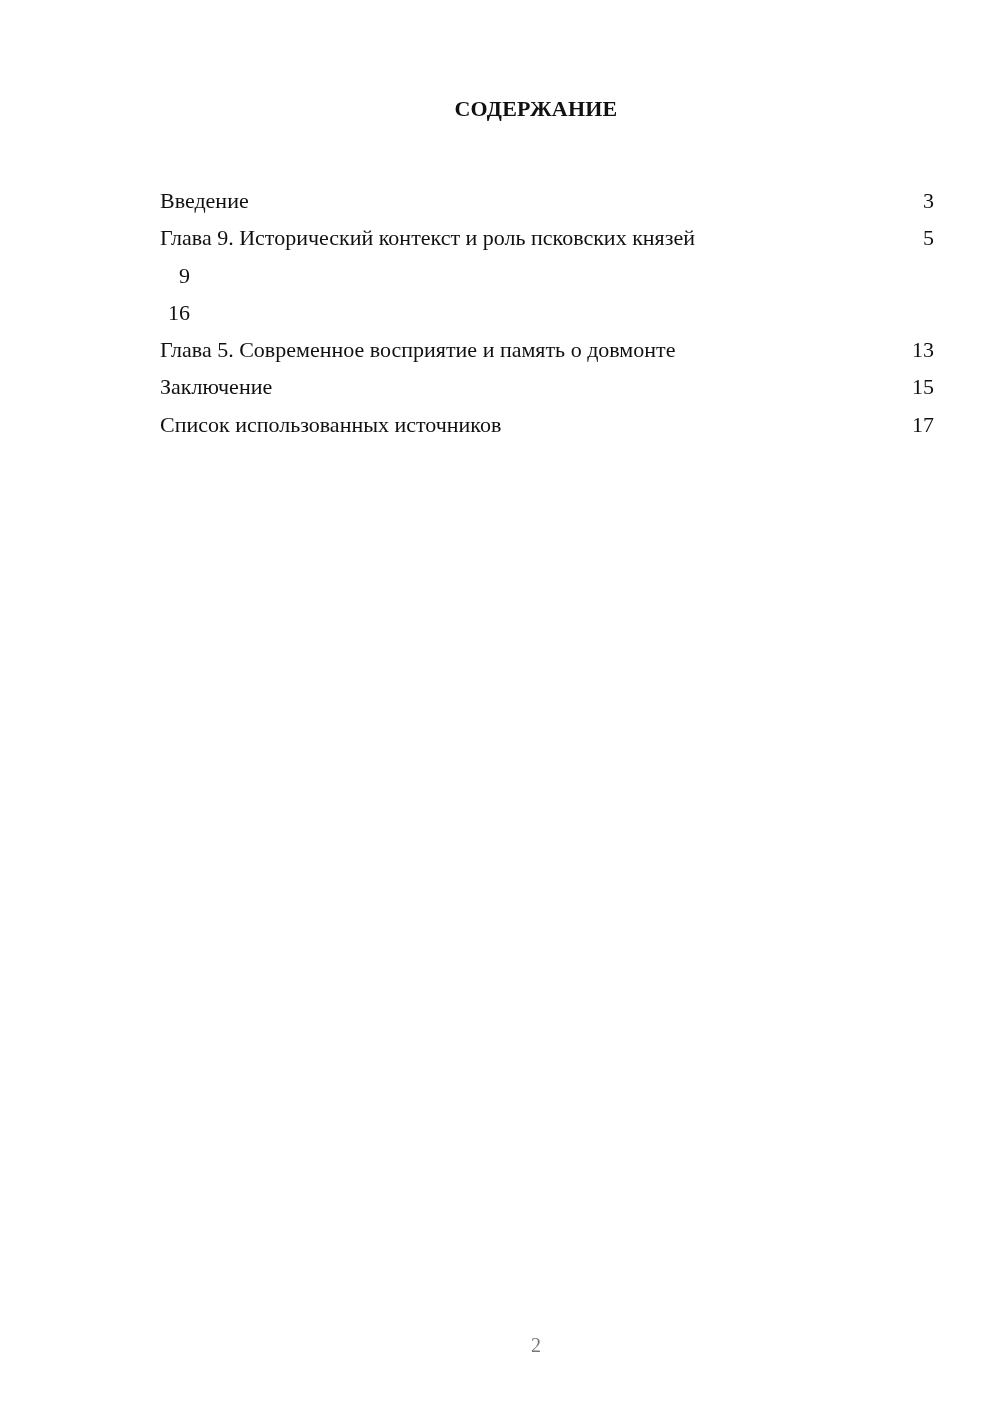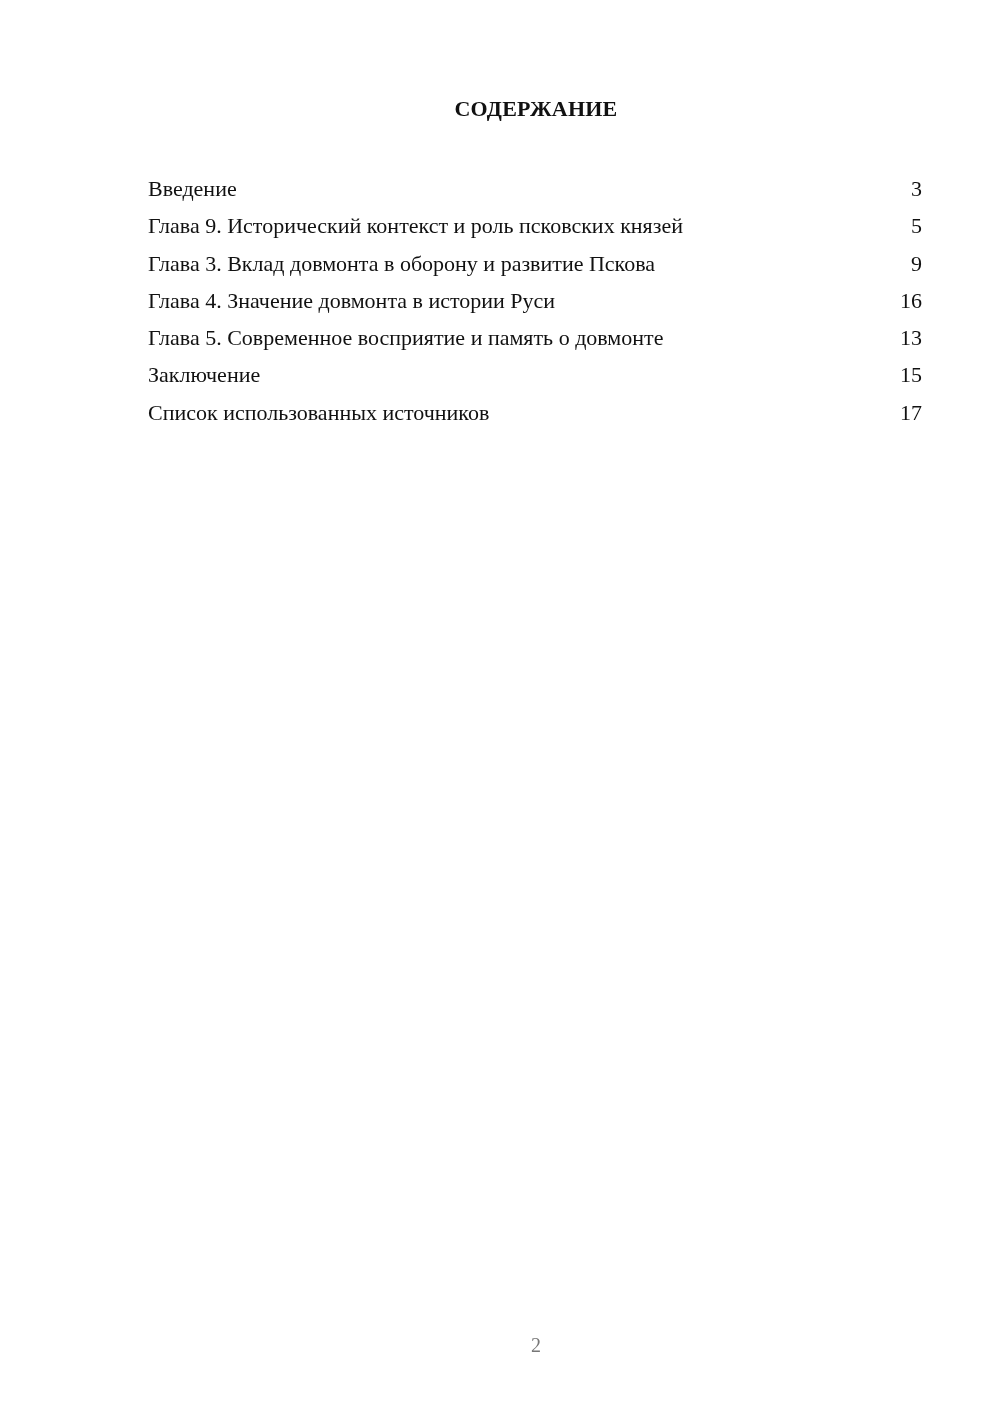--- a/index.html
+++ b/index.html
@@ -29,21 +29,21 @@
       text-align: center;
       font-weight: bold;
       font-size: 22px;
       letter-spacing: 0.2px;
     }
     .toc {
       position: absolute;
       top: 170px;
       left: 144px;
       width: 774px;
-      margin: 4px;
+      margin: 16px;
       padding: 0;
       list-style: none;
     }
     .toc-row {
       display: flex;
       justify-content: space-between;
       align-items: baseline;
       height: 37.3px;
       font-size: 22px;
       line-height: 30px;
@@ -69,25 +69,23 @@
   <ul class="toc">
     <li class="toc-row">
       <span class="toc-label">Введение</span>
       <span class="toc-page">3</span>
     </li>
     <li class="toc-row">
       <span class="toc-label">Глава 9. Исторический контекст и роль псковских князей</span>
       <span class="toc-page">5</span>
     </li>
     <li class="toc-row">
-      <span class="toc-label">Глава 3. Вклад довмонта в оборону и развитие Пскова</span>
       <span class="toc-page">9</span>
     </li>
     <li class="toc-row">
-      <span class="toc-label">Глава 4. Значение довмонта в истории Руси</span>
       <span class="toc-page">16</span>
     </li>
     <li class="toc-row">
       <span class="toc-label">Глава 5. Современное восприятие и память о довмонте</span>
       <span class="toc-page">13</span>
     </li>
     <li class="toc-row">
       <span class="toc-label">Заключение</span>
       <span class="toc-page">15</span>
     </li>

